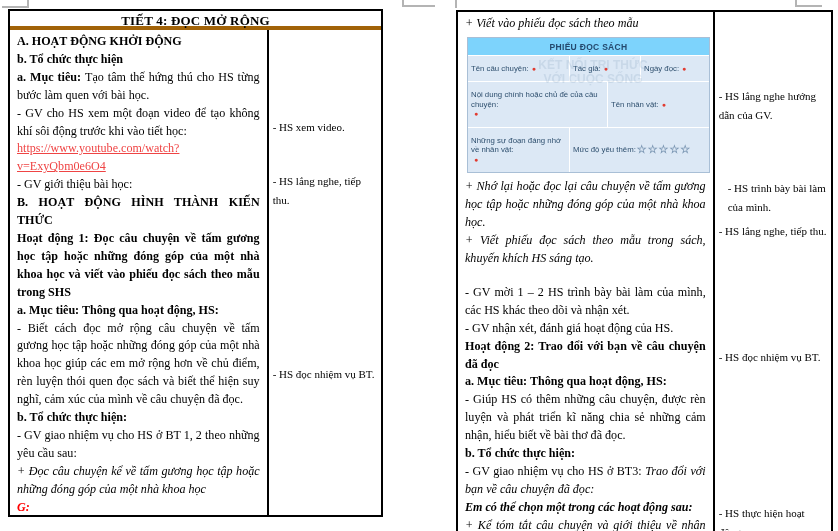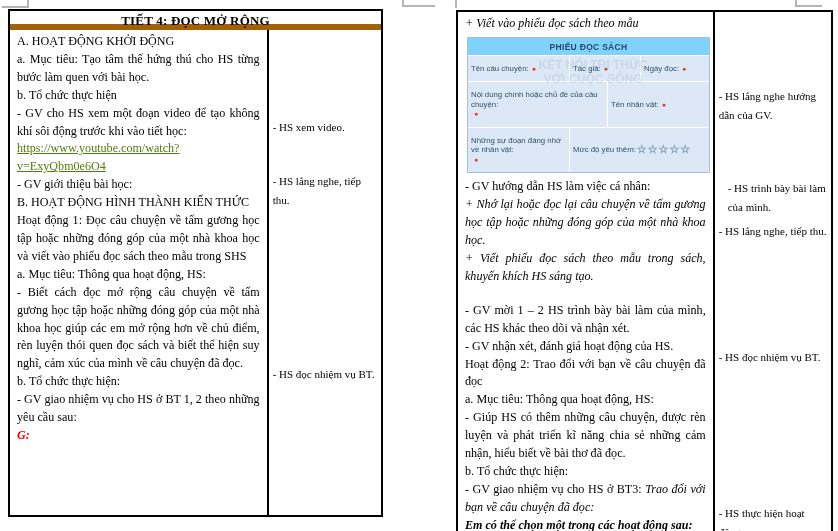--- a/index.html
+++ b/index.html
@@ -13,38 +13,38 @@
   .art1{left:2px;width:25px;height:6px;border-right:2px solid #b4b4b4;border-bottom:2px solid #b4b4b4;}
   .art2{left:402px;width:31px;height:5px;border-left:2px solid #b4b4b4;border-bottom:2px solid #b4b4b4;}
   .art3{left:455px;width:2px;height:8px;background:#b4b4b4;}
   .art4{left:795px;width:25px;height:5px;border-left:2px solid #b4b4b4;border-bottom:2px solid #b4b4b4;}
   
   .tbl{position:absolute;background:#fff;border:2px solid #000;box-sizing:border-box;}
   .tbl-left{left:8px;top:9px;width:375px;height:508px;}
   .tbl-right{left:456px;top:10px;width:377px;height:522px;border-bottom:none;}
   .thead{
     height:19px;line-height:19px;text-align:center;font-weight:bold;font-size:13px;
-    border-bottom:6px solid #a16207;box-sizing:border-box;letter-spacing:.2px;
+    border-bottom:4px solid #a16207;box-sizing:border-box;letter-spacing:.2px;
   }
   .tbody{display:flex;align-items:stretch;height:calc(100% - 19px);}
   .tbody.full{height:100%;}
   .cell{box-sizing:border-box;overflow:hidden;}
   .cell.main{padding:3px 7px 0 7px;}
   .tbl-left .cell.main{width:258px;}
   .tbl-left .cell.side{width:115px;border-left:2px solid #000;position:relative;}
   .tbl-right .cell.main{width:256px;}
   .tbl-right .cell.side{width:119px;border-left:2px solid #000;position:relative;}
   
   .para{margin:0;font-size:12.1px;line-height:17.9px;text-align:justify;}
-  .s-b{font-weight:normal;}
+  .s-b{font-weight:bold;}
   .s-i{font-style:italic;}
   .s-bi{font-weight:bold;font-style:italic;}
   .s-rbi{font-weight:bold;font-style:italic;color:#ff0000;}
   .s-n{}
-  .s-link{color:#4d7c0f;text-decoration:underline;}
+  .s-link{color:#ef4444;text-decoration:underline;}
   
   .note{
     position:absolute;left:4px;right:2px;font-size:11px;line-height:18.5px;
     text-align:left;
   }
   
   .card{
     width:243px;margin:4px 0 5px 2px;border:1px solid #a9bfd6;background:#ffffff;
     font-family:"Liberation Sans", sans-serif;position:relative;box-sizing:border-box;
   }
@@ -78,31 +78,32 @@
   <div class="art art1"></div>
   <div class="art art2"></div>
   <div class="art art3"></div>
   <div class="art art4"></div>
 
   <div class="tbl tbl-left">
     <div class="thead">TIẾT 4: ĐỌC MỞ RỘNG</div>
     <div class="tbody">
       <div class="cell main">
           <p class="para"><span class="s-b">A. HOẠT ĐỘNG KHỞI ĐỘNG</span></p>
+          <p class="para"><span class="s-b">b. Tổ chức thực hiện</span></p>
           <p class="para"><span class="s-b">a. Mục tiêu: </span><span class="s-n">Tạo tâm thế hứng thú cho HS từng bước làm quen với bài học.</span></p>
-          <p class="para"><span class="s-b">b. Tổ chức thực hiện</span></p>
           <p class="para"><span class="s-n">- GV cho HS xem một đoạn video để tạo không khí sôi động trước khi vào tiết học:</span></p>
           <p class="para"><span class="s-link">https://www.youtube.com/watch?v=ExyQbm0e6O4</span></p>
           <p class="para"><span class="s-n">- GV giới thiệu bài học:</span></p>
           <p class="para"><span class="s-b">B. HOẠT ĐỘNG HÌNH THÀNH KIẾN THỨC</span></p>
           <p class="para"><span class="s-b">Hoạt động 1: Đọc câu chuyện về tấm gương học tập hoặc những đóng góp của một nhà khoa học và viết vào phiếu đọc sách theo mẫu trong SHS</span></p>
           <p class="para"><span class="s-b">a. Mục tiêu: Thông qua hoạt động, HS:</span></p>
           <p class="para"><span class="s-n">- Biết cách đọc mở rộng câu chuyện về tấm gương học tập hoặc những đóng góp của một nhà khoa học giúp các em mở rộng hơn về chủ điểm, rèn luyện thói quen đọc sách và biết thể hiện suy nghĩ, cảm xúc của mình về câu chuyện đã đọc.</span></p>
           <p class="para"><span class="s-b">b. Tổ chức thực hiện:</span></p>
           <p class="para"><span class="s-n">- GV giao nhiệm vụ cho HS ở BT 1, 2 theo những yêu cầu sau:</span></p>
+          <p class="para"><span class="s-i">+ Đọc câu chuyện kể về tấm gương học tập hoặc những đóng góp của một nhà khoa học</span></p>
           <p class="para"><span class="s-rbi">G:</span></p>
         </div>
       <div class="cell side">
           <div class="note" style="top: 88px;">- HS xem video.</div>
           <div class="note" style="top: 142px;">- HS lắng nghe, tiếp thu.</div>
           <div class="note" style="top: 335px;">- HS đọc nhiệm vụ BT.</div>
         </div>
     </div>
   </div>
 
@@ -146,21 +147,20 @@
               <span class="dot">●</span>
             </div>
             <div class="ccell grow">
               <span>Mức độ yêu thêm:</span>
               <span class="stars">☆☆☆☆☆</span>
             </div>
           </div>
         </div>
 
         <div>
-            <p class="para"><span class="s-n">- GV hướng dẫn HS làm việc cá nhân:</span></p>
             <p class="para"><span class="s-i">+ Nhớ lại hoặc đọc lại câu chuyện về tấm gương học tập hoặc những đóng góp của một nhà khoa học.</span></p>
             <p class="para"><span class="s-i">+ Viết phiếu đọc sách theo mẫu trong sách, khuyến khích HS sáng tạo.</span></p>
             <p class="para" style="margin-top: 16px;"><span class="s-n">- GV mời 1 – 2 HS trình bày bài làm của mình, các HS khác theo dõi và nhận xét.</span></p>
             <p class="para"><span class="s-n">- GV nhận xét, đánh giá hoạt động của HS.</span></p>
             <p class="para"><span class="s-b">Hoạt động 2: Trao đổi với bạn về câu chuyện đã đọc</span></p>
             <p class="para"><span class="s-b">a. Mục tiêu: Thông qua hoạt động, HS:</span></p>
             <p class="para"><span class="s-n">- Giúp HS có thêm những câu chuyện, được rèn luyện và phát triển kĩ năng chia sẻ những cảm nhận, hiểu biết về bài thơ đã đọc.</span></p>
             <p class="para"><span class="s-b">b. Tổ chức thực hiện:</span></p>
             <p class="para"><span class="s-n">- GV giao nhiệm vụ cho HS ở BT3: </span><span class="s-i">Trao đổi với bạn về câu chuyện đã đọc:</span></p>
             <p class="para"><span class="s-bi">Em có thể chọn một trong các hoạt động sau:</span></p>

